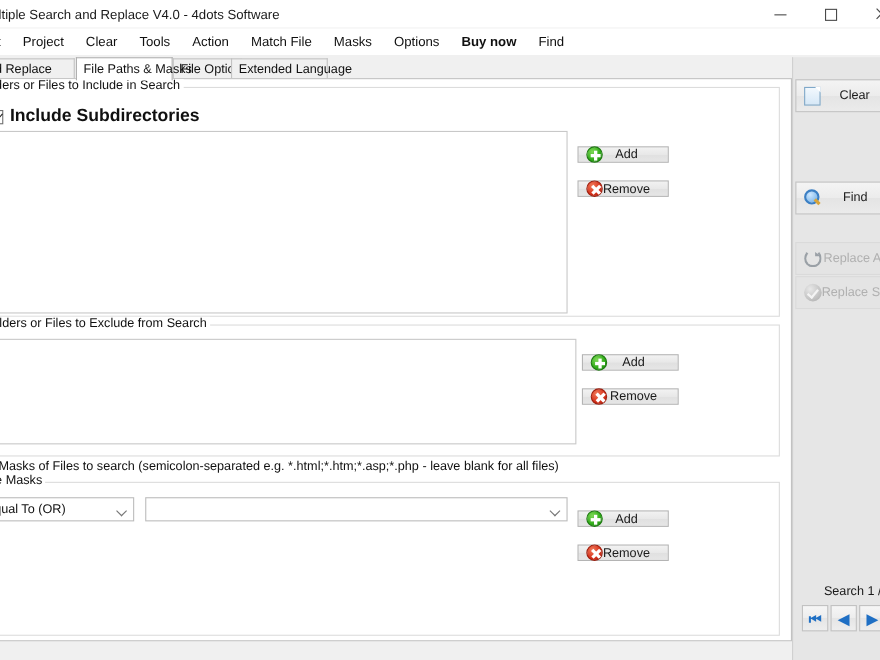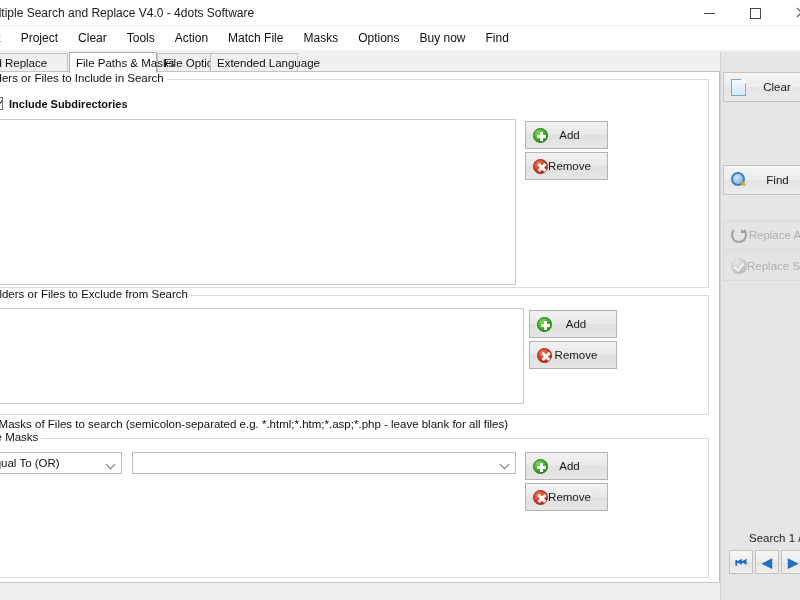--- a/index.html
+++ b/index.html
@@ -70,21 +70,21 @@
     padding-left: 0;
   }
   .menu-item {
     padding: 4px 10px;
     font-size: 12px;
     color: #101010;
     white-space: nowrap;
     line-height: 14px;
   }
   .menu-item.first { margin-left: -30px; }
-  .menu-item.bold { font-weight: normal; }
+  .menu-item.bold { font-weight: bold; }
 
   
   .tabstrip {
     position: absolute; left: 0; top: 52px;
     width: 720px; height: 20px;
     background: #f0f0f0;
   }
   .tab {
     position: absolute; top: 1px;
     height: 19px;
@@ -163,39 +163,40 @@
   .checkbox.checked::after {
     content: "";
     position: absolute;
     left: 4px; top: 0px;
     width: 4px; height: 9px;
     border: solid #1b1b1b;
     border-width: 0 1.6px 1.6px 0;
     transform: rotate(40deg);
   }
   .checkrow .label {
-    font-size: 11px; font-weight: bold; color: #101010; white-space: nowrap;
+    font-size: 16px; font-weight: bold; color: #101010; white-space: nowrap;
   }
 
   
   .listbox {
     position: absolute;
     background: #ffffff;
     border: 1px solid #c8c8c8;
   }
 
   
   .btn {
     position: absolute;
-    height: 28px;
+    height: 15px;
     background: linear-gradient(to bottom, #f2f2f2 0%, #e8e8e8 50%, #e0e0e0 51%, #e6e6e6 100%);
     border: 1px solid #b4b4b4;
     display: flex; align-items: center;
     font-size: 11.5px;
     color: #1a1a1a;
+    margin-top: 12px;
   }
   .btn .ico { margin-left: 7px; flex: none; }
   .btn .btn-label { flex: 1; text-align: center; padding-right: 16px; }
 
   .ico-plus, .ico-cross {
     width: 15px; height: 15px; border-radius: 50%;
     display: inline-block; position: relative;
   }
   .ico-plus {
     background: radial-gradient(circle at 35% 30%, #7ed957 0%, #2faa18 60%, #1d7a10 100%);

